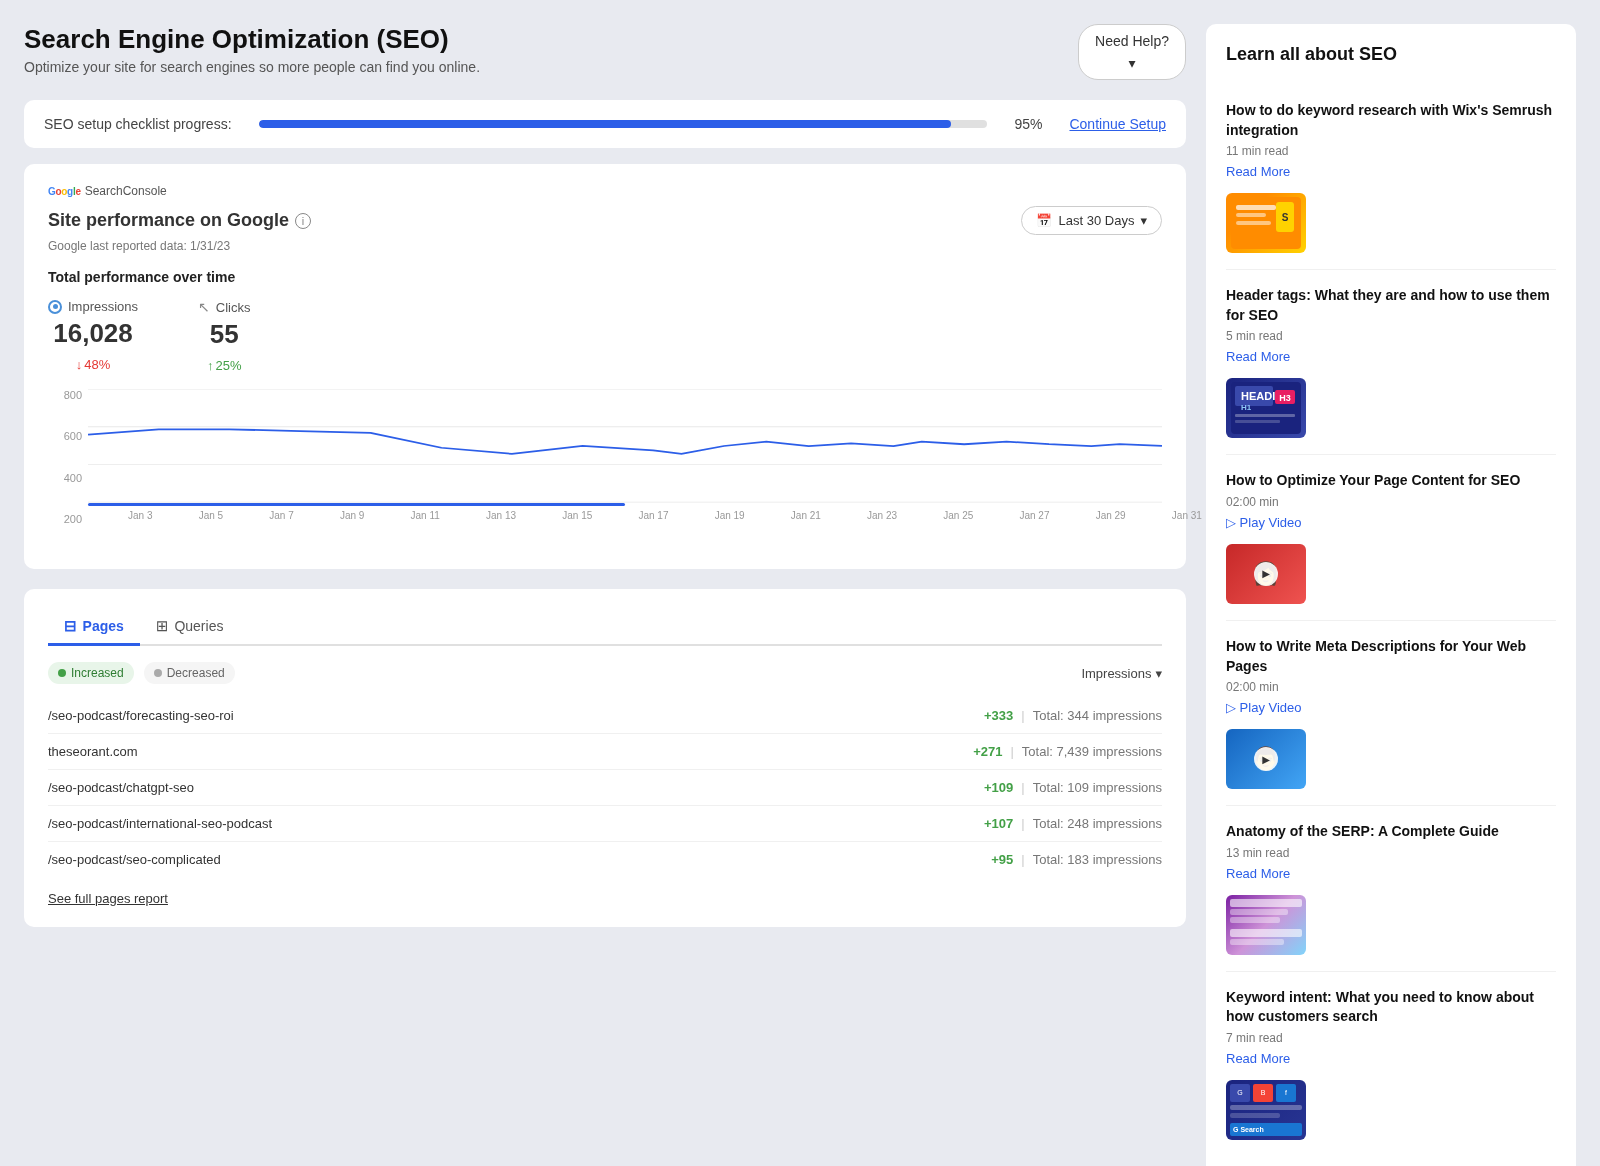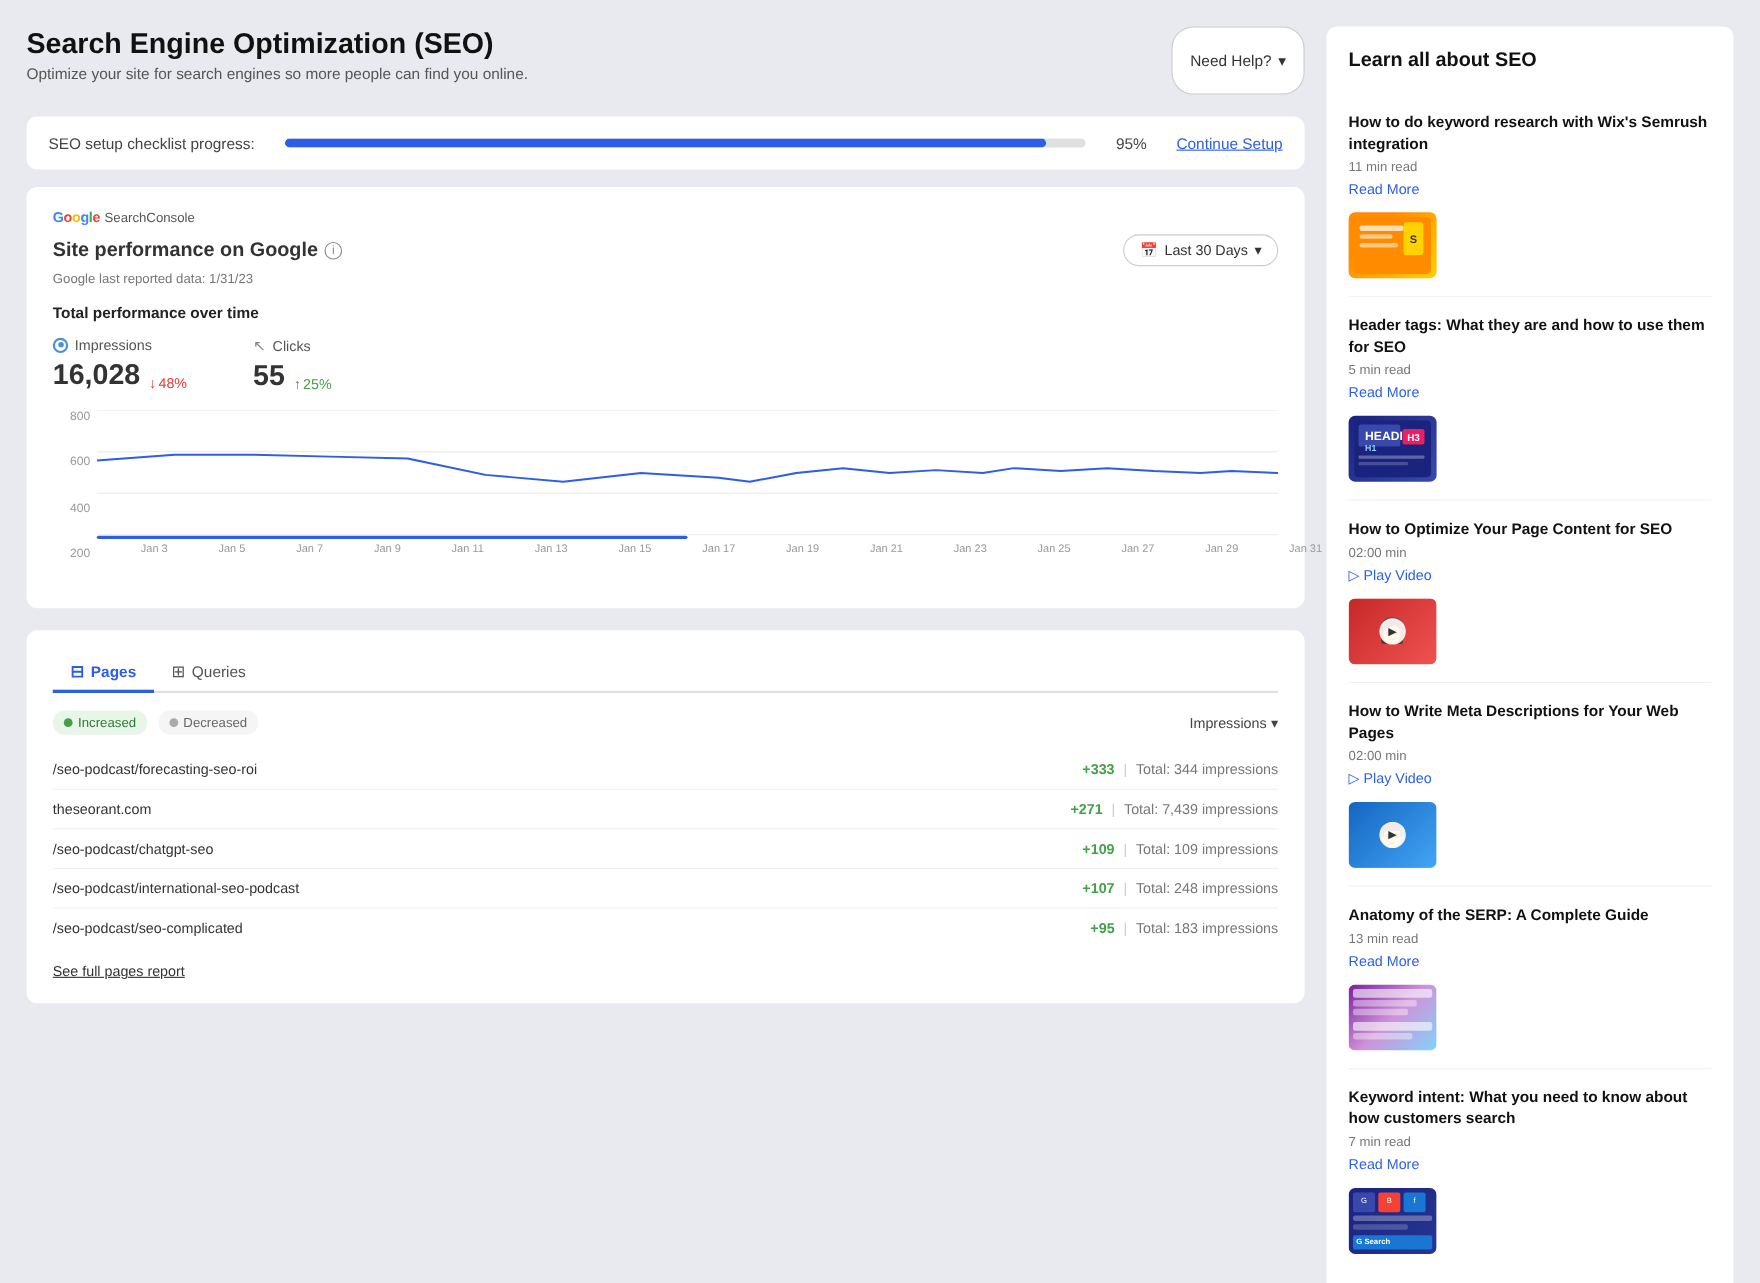--- a/index.html
+++ b/index.html
@@ -41,26 +41,27 @@
       color: #555;
       margin-top: 4px;
     }
     .need-help-btn {
       display: flex;
       align-items: center;
       gap: 6px;
       background: #fff;
       border: 1px solid #ccc;
       border-radius: 20px;
-      padding: 22px 16px;
+      padding: 8px 16px;
       font-size: 14px;
       font-weight: 500;
       cursor: pointer;
       color: #333;
       white-space: nowrap;
+      flex-direction: column;
     }
 
     
     .progress-card {
       background: #fff;
       border-radius: 10px;
       padding: 16px 20px;
       margin-bottom: 16px;
       display: flex;
       align-items: center;
@@ -105,21 +106,21 @@
       margin-bottom: 20px;
     }
     .google-logo {
       display: flex;
       align-items: center;
       gap: 2px;
       font-size: 13px;
       margin-bottom: 8px;
     }
     .google-logo-text {
-      font-size: 13px;
+      font-size: 10px;
       font-weight: 600;
       letter-spacing: -0.3px;
     }
     .g-blue { color: #4285F4; }
     .g-red { color: #EA4335; }
     .g-yellow { color: #FBBC04; }
     .g-green { color: #34A853; }
     .search-console-text {
       font-size: 12px;
       color: #555;
@@ -197,22 +198,23 @@
     .metric-dot-inner {
       width: 5px;
       height: 5px;
       background: #4a90d9;
       border-radius: 50%;
     }
     .metric-value {
       font-size: 26px;
       font-weight: 700;
       display: flex;
-      align-items: flex-end;
+      align-items: center;
       gap: 8px;
+      flex-direction: column;
     }
     .metric-change {
       font-size: 13px;
       font-weight: 500;
       display: flex;
       align-items: center;
       gap: 2px;
     }
     .change-down { color: #e53935; }
     .change-up { color: #43a047; }

